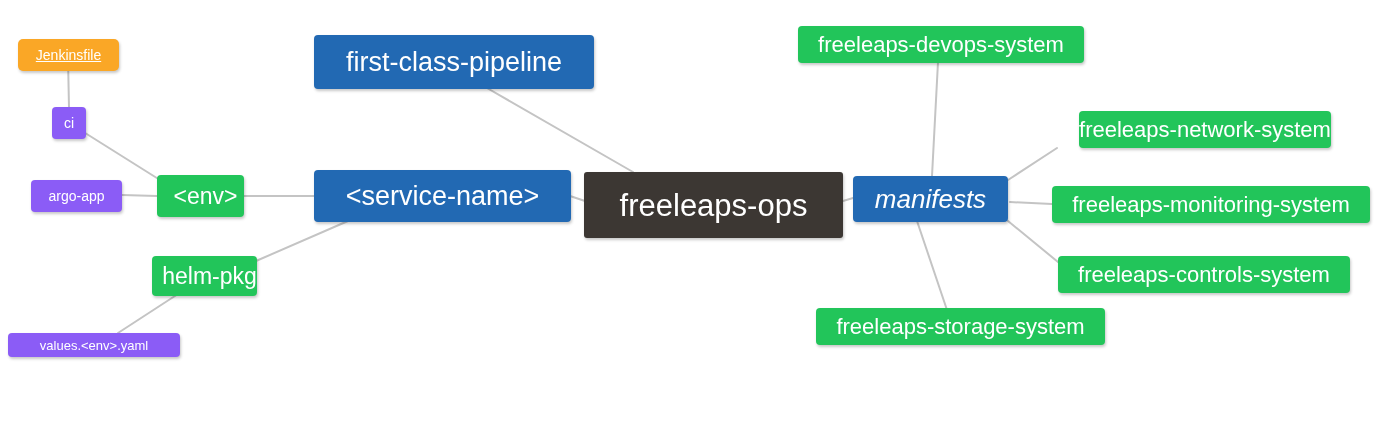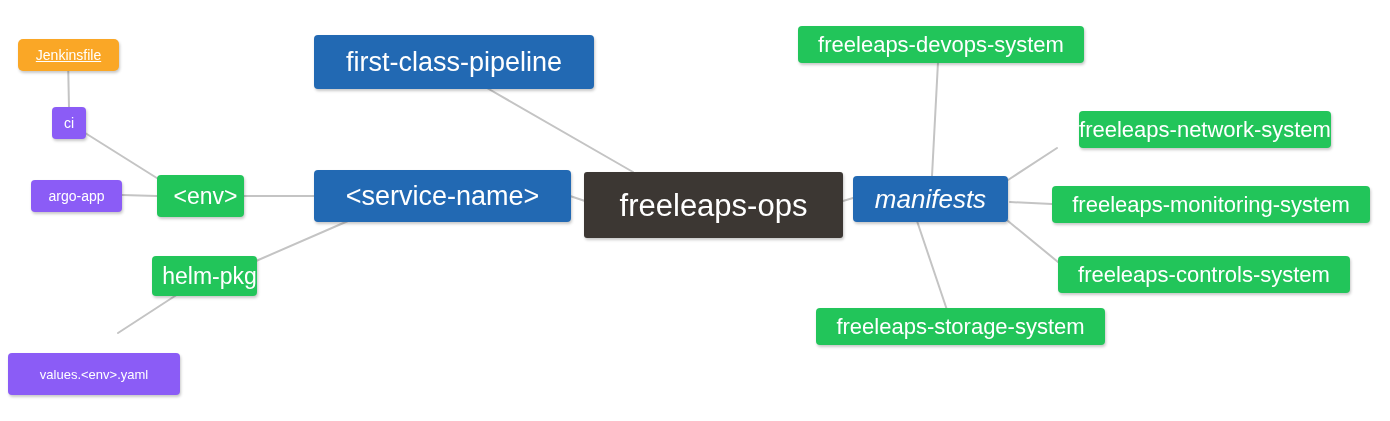--- a/index.html
+++ b/index.html
@@ -143,21 +143,21 @@
   </div>
 
   <div class="node node-red" style="left:52px; top:107px; width:34px; height:32px;">
     <span>ci</span>
   </div>
 
   <div class="node node-red" style="left:31px; top:180px; width:91px; height:32px;">
     <span>argo-app</span>
   </div>
 
-  <div class="node node-red tiny" style="left:8px; top:333px; width:172px; height:42px;margin-top:20px;">
+  <div class="node node-red tiny" style="left:8px; top:333px; width:172px; height:24px;">
     <span>values.&lt;env&gt;.yaml</span>
   </div>
 
   <div class="node node-green" style="left:798px; top:26px; width:286px; height:37px;">
     <span>freeleaps-devops-system</span>
   </div>
 
   <div class="node node-green" style="left:1057px; top:111px; width:252px; height:37px;margin-left:22px;">
     <span>freeleaps-network-system</span>
   </div>

